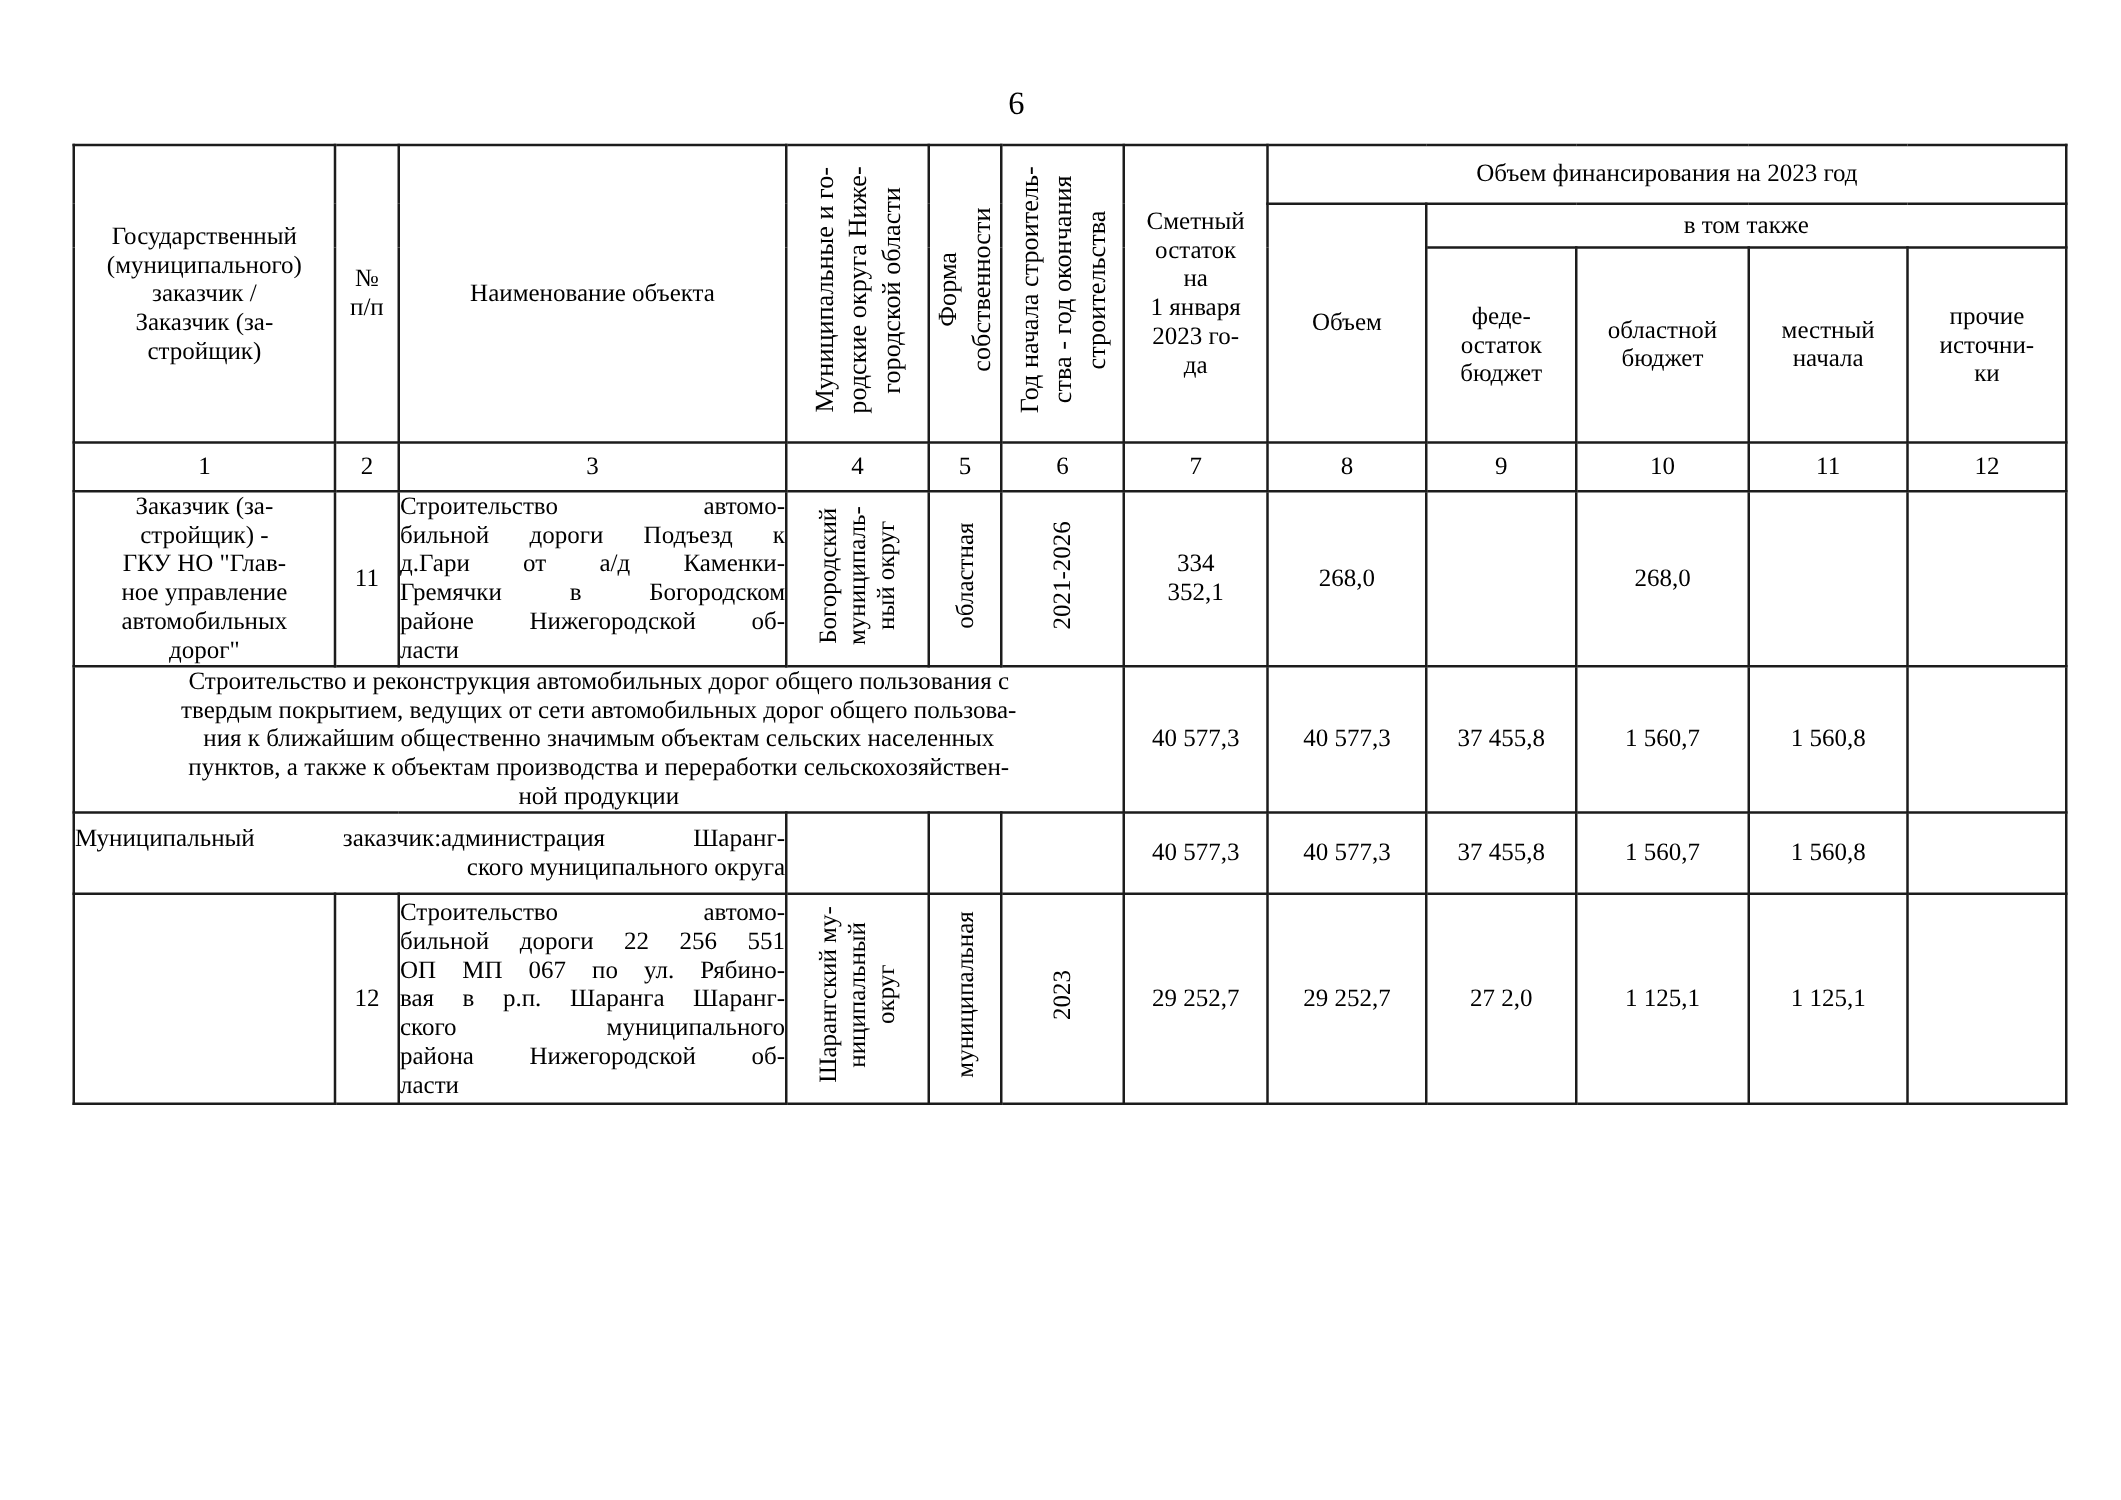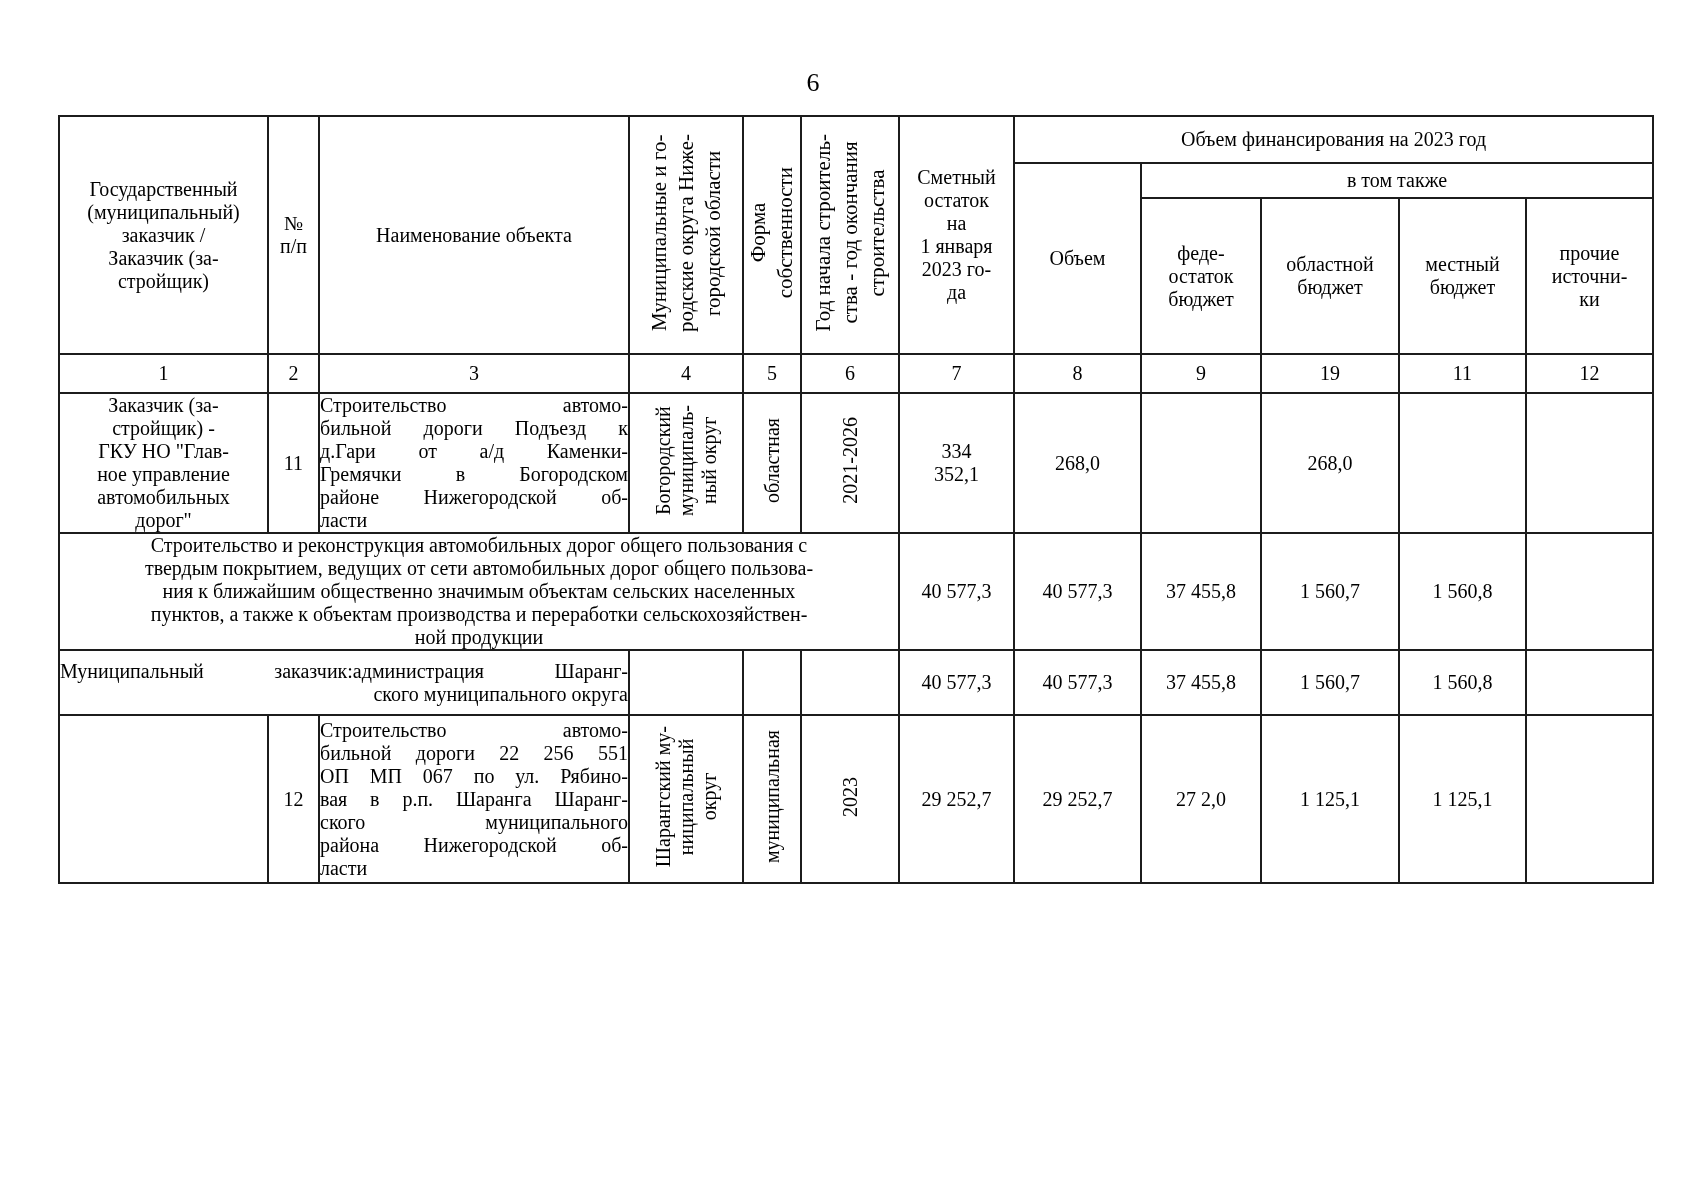--- a/index.html
+++ b/index.html
@@ -88,21 +88,21 @@
         <col style="width:127px">
         <col style="width:120px">
       <col style="width:138px">
         <col style="width:127px">
         <col style="width:127px">
     </colgroup>
 
     <thead>
       <tr style="height:47px">
         <th rowspan="3" class="pre">Государственный
-(муниципальный)
+(муниципального)
 заказчик /
 Заказчик (за-
 стройщик)</th>
         <th rowspan="3" class="pre">№
 п/п</th>
         <th rowspan="3">Наименование объекта</th>
         <th rowspan="3"><span class="vert vert-head">Муниципальные и го-
 родские округа Ниже-
 городской области</span></th>
         <th rowspan="3"><span class="vert vert-head">Форма
@@ -122,36 +122,36 @@
         <th rowspan="2">Объем</th>
         <th colspan="4">в том также</th>
       </tr>
       <tr style="height:156px">
         <th class="pre">феде-
 остаток
 бюджет</th>
         <th class="pre">областной
 бюджет</th>
         <th class="pre">местный
-бюджет</th>
+начала</th>
         <th class="pre">прочие
 источни-
 ки</th>
       </tr>
       <tr class="num-row">
         <td>1</td>
         <td>2</td>
         <td>3</td>
         <td>4</td>
         <td>5</td>
         <td>6</td>
         <td>7</td>
         <td>8</td>
         <td>9</td>
-        <td>19</td>
+        <td>10</td>
         <td>11</td>
         <td>12</td>
       </tr>
     </thead>
 
     <tbody>
 
       <tr style="height:136px">
         <td class="pre cell-top cell-left">Заказчик (за-
 стройщик) -

